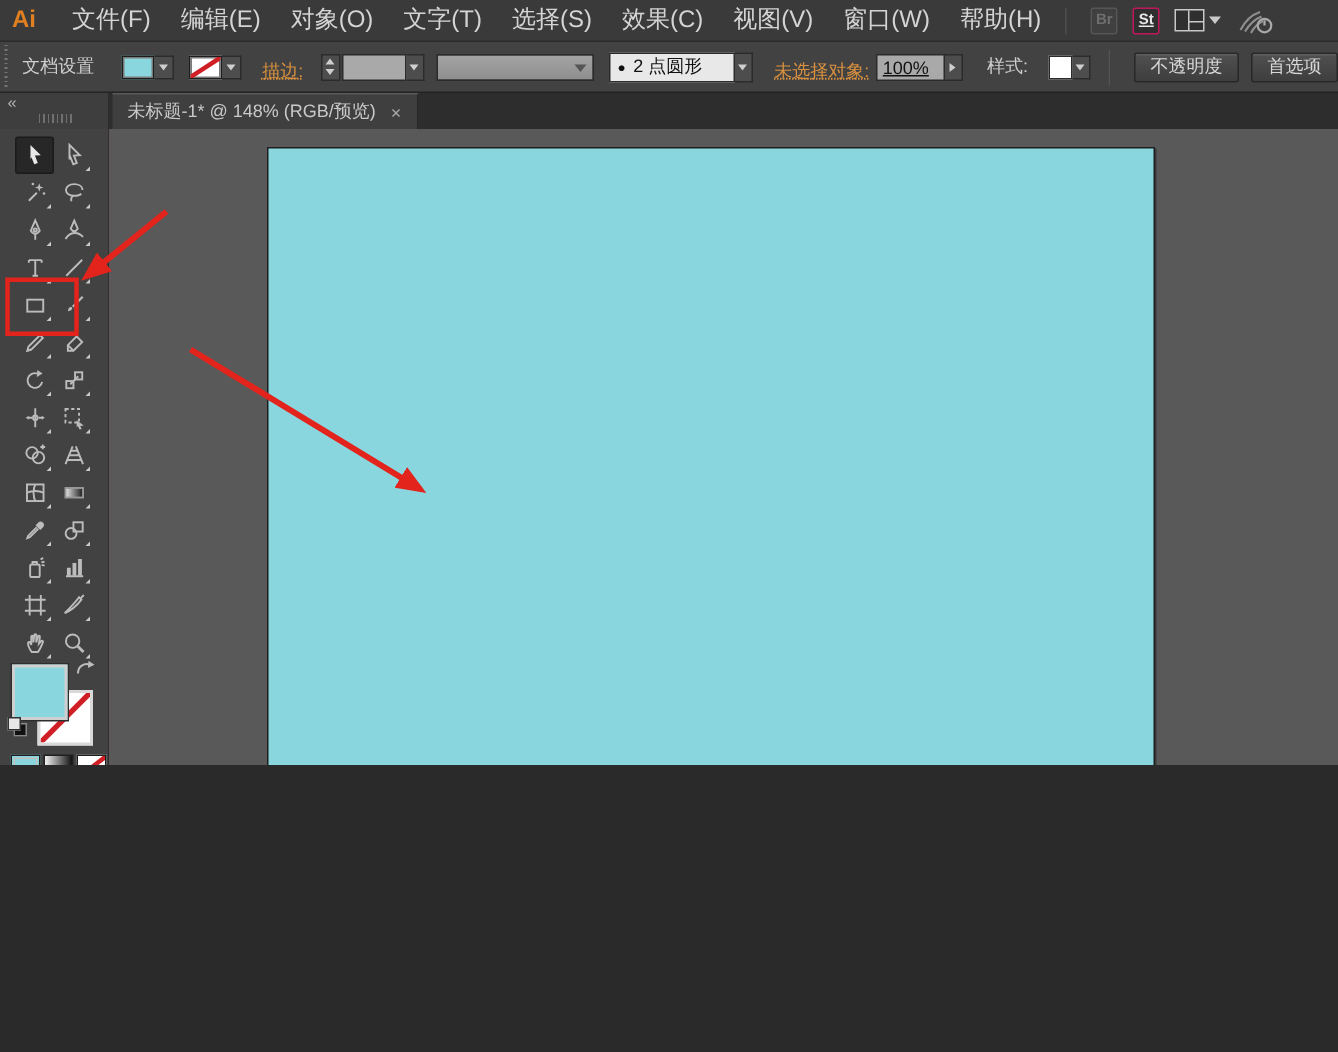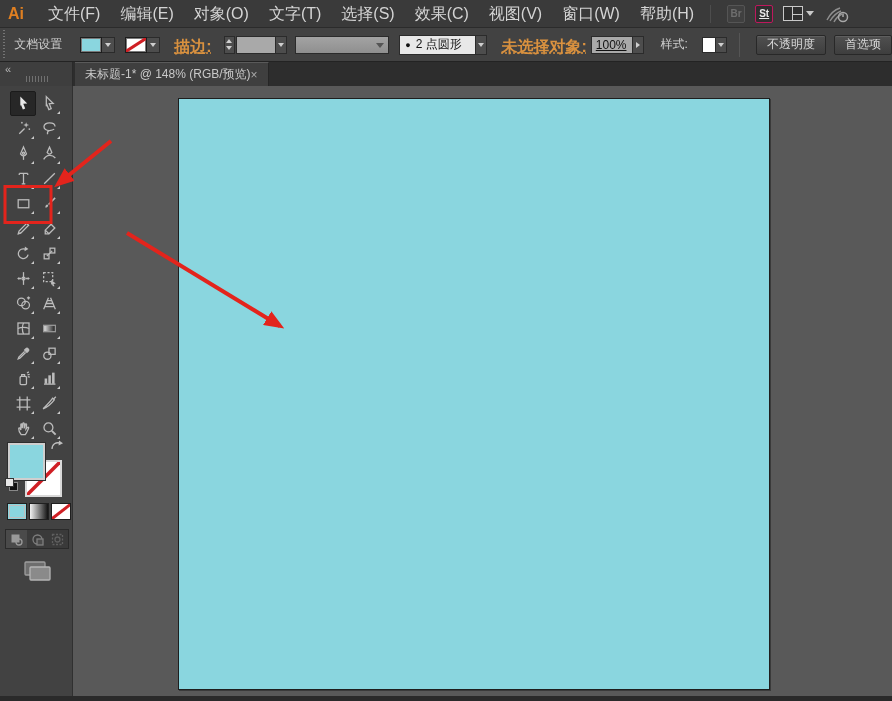--- a/index.html
+++ b/index.html
@@ -1,17 +1,17 @@
 <!DOCTYPE html>
 <html><head>
 <meta charset="utf-8">
 <style>
   * { margin:0; padding:0; box-sizing:border-box; }
   body { background:#2a2a2a; font-family:"Liberation Sans", sans-serif; }
-  .app { position:relative; width:892px; height:696px; background:#f9a8d4; overflow:hidden;
+  .app { position:relative; width:892px; height:510px; background:#f9a8d4; overflow:hidden;
          font-family:"Liberation Sans", sans-serif; }
 
   
   .menubar { position:absolute; left:0; top:0; width:892px; height:28px; background:#3a3a3a;
              border-bottom:1px solid #2b2b2b; display:flex; align-items:center; }
   .ai-logo { margin-left:8px; font-weight:bold; font-size:16px; color:#df7f21; width:30px; }
   .menu-items { display:flex; align-items:center; height:100%; }
   .menu-item { padding:0 10px; font-size:16px; color:#d4d4d4; line-height:28px; cursor:default; }
   .mb-sep { width:1px; height:18px; background:#4d4d4d; margin:0 10px 0 6px; }
   .mb-icons { display:flex; align-items:center; gap:10px; margin-left:6px; }
@@ -26,22 +26,22 @@
   .caret-down { width:0; height:0; border-left:4px solid transparent; border-right:4px solid transparent;
                 border-top:5px solid #c9c9c9; }
 
   
   .controlbar { position:absolute; left:0; top:28px; width:892px; height:34px; background:#424242;
                 border-bottom:1px solid #232323; display:flex; align-items:center; overflow:hidden; }
   .grip-v { width:5px; height:30px; margin-left:2px;
             background-image:repeating-linear-gradient(to bottom,#757575 0 1px,transparent 1px 3px);
             background-size:2px 100%; background-repeat:no-repeat; background-position:1px 0; }
   .cb-label { font-size:12px; color:#cfcfcf; margin:0 8px; white-space:nowrap; }
-  .link-label { font-size:16px; margin:6px 4px 0 14px; white-space:nowrap;
-                text-decoration:underline dotted; cursor:pointer;font-weight:bold; }
+  .link-label { font-size:12px; margin:6px 4px 0 14px; white-space:nowrap;
+                text-decoration:underline dotted; cursor:pointer; }
   .swatch-combo { display:flex; align-items:center; margin-left:10px; }
   .swatch { width:22px; height:16px; border:1px solid #1d1d1d; outline:1px solid #7a7a7a; outline-offset:-2px; }
   .swatch.none { position:relative; background:#fff; overflow:hidden; }
   .swatch.none::before { content:""; position:absolute; left:-3px; bottom:-3px; width:34px; height:2.5px;
                          background:#cf1f24; transform:rotate(-33deg); transform-origin:left bottom; }
   .dd-btn { width:13px; height:16px; background:#4d4d4d; border:1px solid #2b2b2b; border-left:none;
             display:flex; align-items:center; justify-content:center; }
   .dd-btn .tri { width:0; height:0; border-left:3.5px solid transparent; border-right:3.5px solid transparent;
                  border-top:4px solid #cfcfcf; }
   .stepper { width:13px; height:18px; margin-left:8px; background:#4d4d4d; border:1px solid #2b2b2b;
@@ -74,21 +74,21 @@
 
   
   .tabrow { position:absolute; left:0; top:62px; width:892px; height:24px; background:#2d2d2d; }
   .panel-head { position:absolute; left:0; top:0; width:73px; height:24px; background:#3e3e3e;
                 border-right:1px solid #2a2a2a; }
   .collapse { position:absolute; left:5px; top:1px; color:#b5b5b5; font-size:11px; letter-spacing:-1px; }
   .grip-h { position:absolute; left:26px; top:14px; width:22px; height:6px;
             background-image:repeating-linear-gradient(to right,#707070 0 1px,transparent 1px 3px); }
   .doc-tab { position:absolute; left:75px; top:0; height:24px; padding:0 10px; background:#3f3f3f;
              border-top:1px solid #5a5a5a; border-right:1px solid #262626; display:flex; align-items:center;
-             }
+             gap:10px; }
   .doc-tab .title { font-size:12px; color:#c9c9c9; white-space:nowrap; }
   .doc-tab .close { font-size:12px; color:#a8a8a8; cursor:pointer; }
 
   
   .toolpanel { position:absolute; left:0; top:86px; width:73px; height:615px; background:#424242;
                border-right:1px solid #303030; }
   .tools-grid { display:grid; grid-template-columns:26px 26px; justify-content:center; margin-top:5px; }
   .tool { position:relative; width:26px; height:25px; display:flex; align-items:center; justify-content:center;
           color:#bcbcbc; cursor:pointer; }
   .tool.selected { background:#272727; border:1px solid #1b1b1b; border-radius:2px; color:#e8e8e8; }

